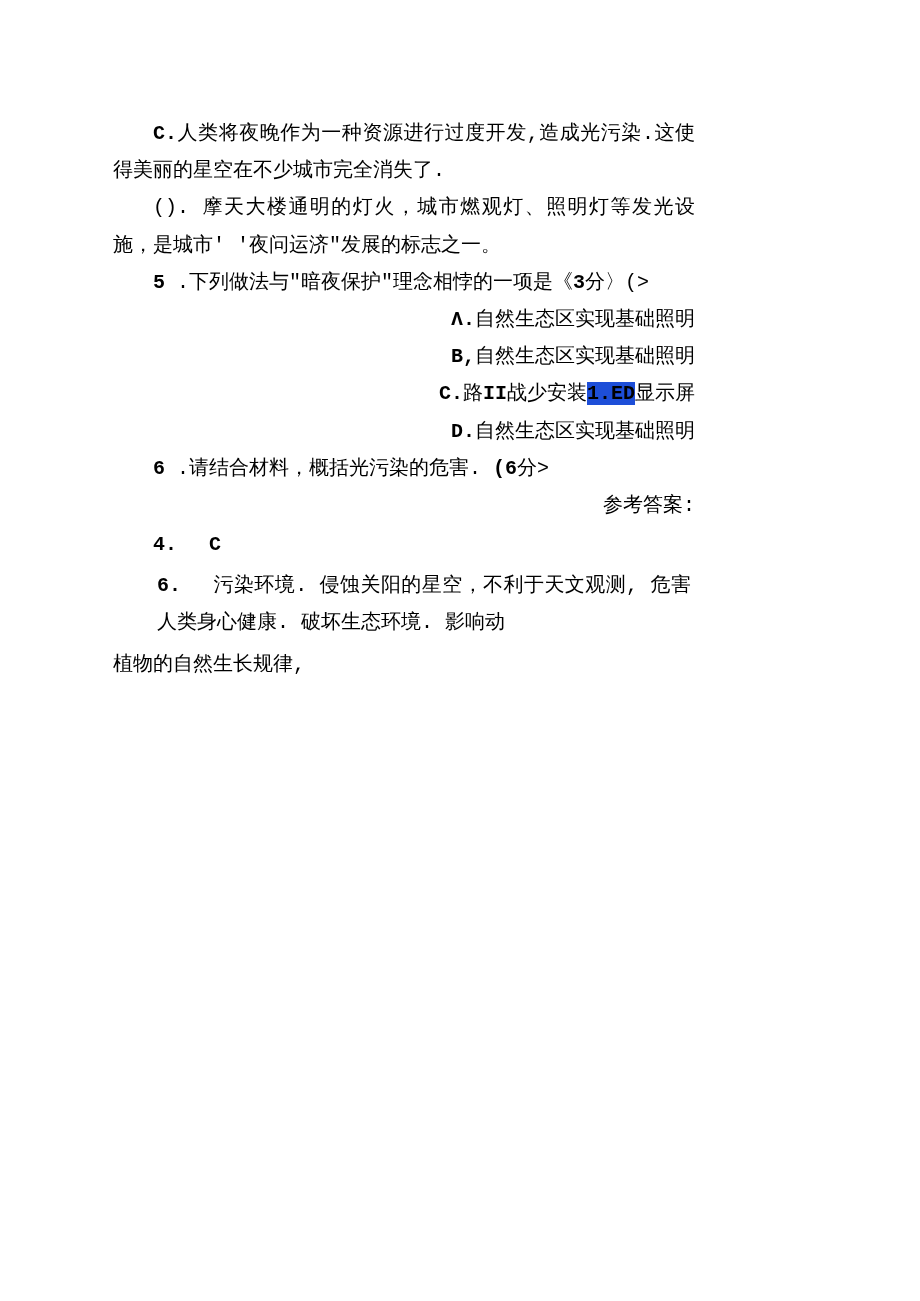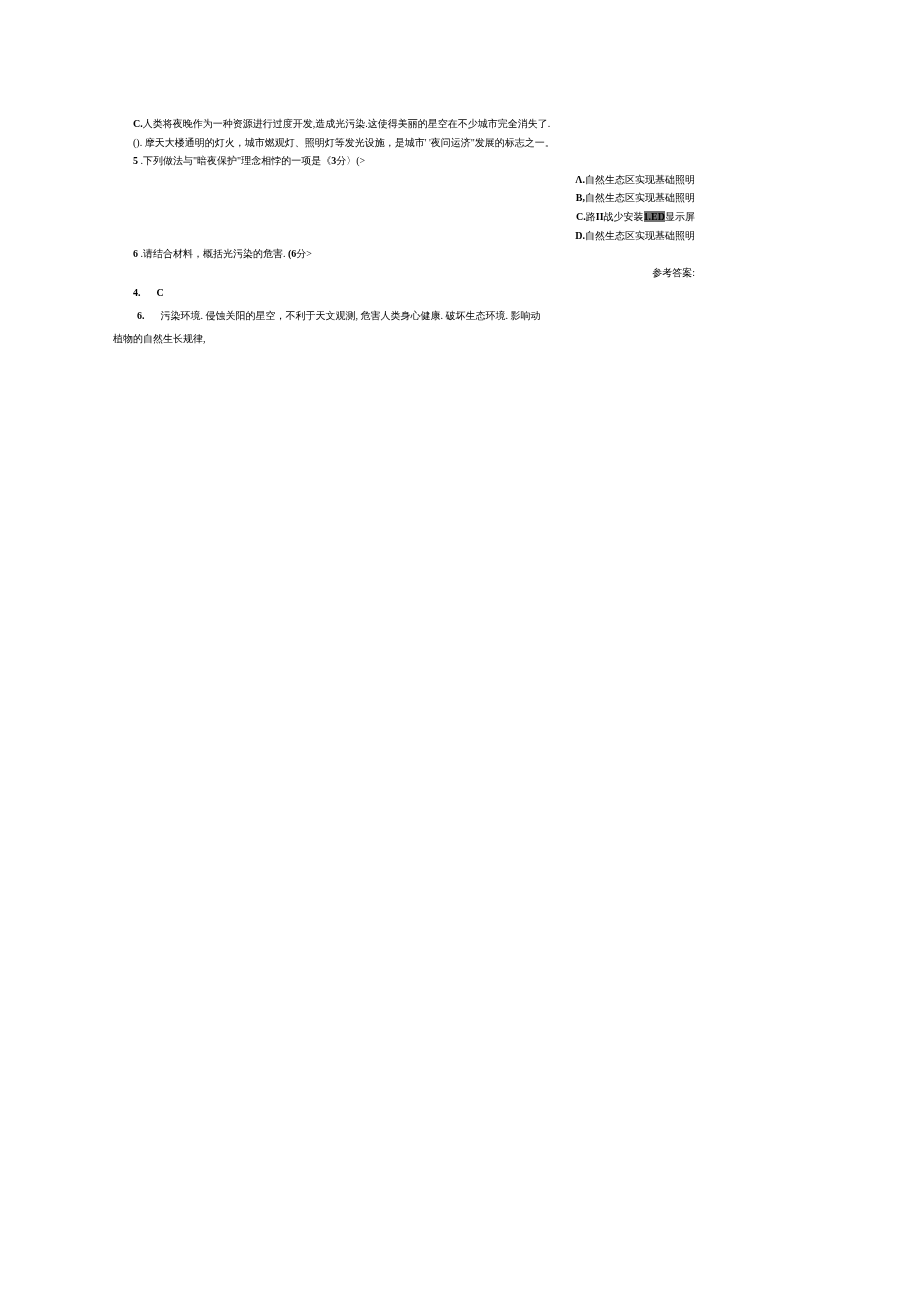--- a/index.html
+++ b/index.html
@@ -7,22 +7,22 @@
     margin: 0;
     padding: 0;
     background: #ffffff;
     width: 920px;
   }
   .page {
     width: 808px;
     min-height: 1301px;
     padding: 115px 113px 0 113px;
     box-sizing: border-box;
-    font-family: Liberation Serif, serif;
-    font-size: 10px;
+    font-family: Liberation Mono, monospace;
+    font-size: 20px;
     line-height: 1.86;
     color: #000000;
   }
   .para {
     text-indent: 2em;
     margin: 0;
     text-align: justify;
   }
   .no-indent {
     text-indent: 0;
@@ -30,21 +30,21 @@
   }
   .indent-large {
     padding-left: 2em;
     margin: 0;
     text-align: right;
   }
   .bold {
     font-weight: 700;
   }
   .hl {
-    background: #737373;
+    background: #1d4ed8;
   }
   .answer-section {
     margin-top: 2px;
   }
   .answer-line {
     margin: 0;
     padding-left: 2em;
   }
   .answer-wrap {
     color: #000000;

